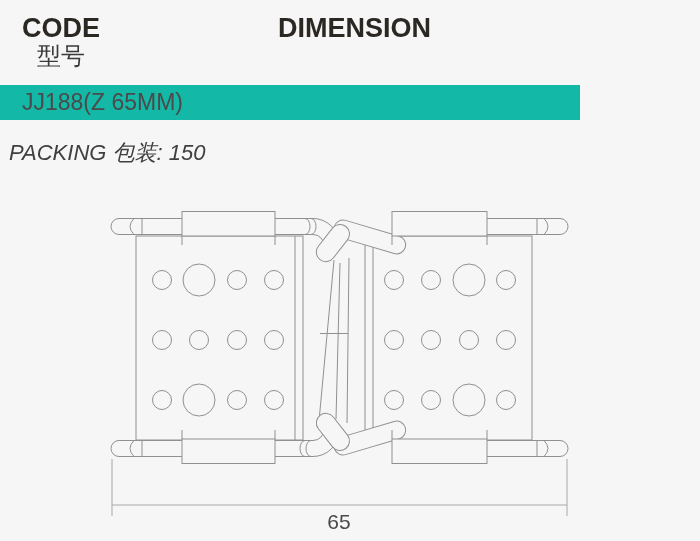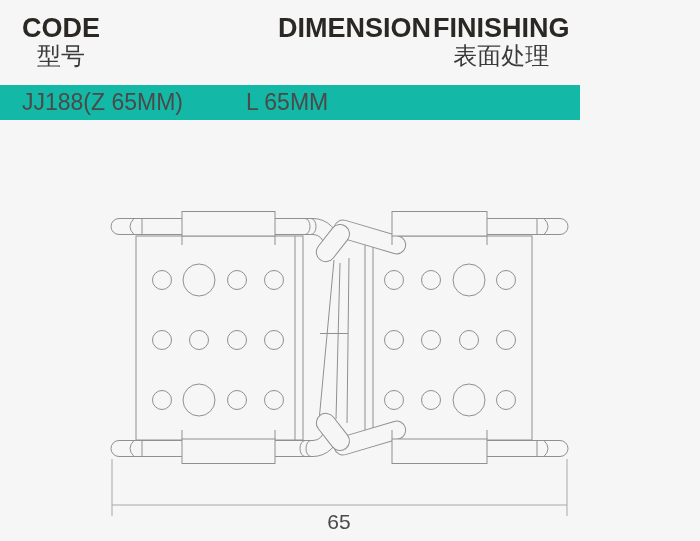--- a/index.html
+++ b/index.html
@@ -28,30 +28,26 @@
 
 <div class="page">
 
   <div class="col col-code">
     <div class="en">CODE</div>
     <div class="zh">型号</div>
   </div>
   <div class="col col-dimension">
     <div class="en">DIMENSION</div>
   </div>
-  <div class="col col-finishing">
-    <div class="en">FINISHING</div>
-    <div class="zh">表面处理</div>
-  </div>
 
   <div class="row-stripe">
     <span class="cell cell-code">JJ188(Z 65MM)</span>
-    <span class="cell cell-dimension">L 65MM</span>
   </div>
 
+  <div class="packing">PACKING 包装: 150</div>
 
   <svg class="drawing" width="700" height="356" viewBox="0 185 700 356" fill="none" stroke="#909090" stroke-width="1">
 
     <g>
       <rect x="136" y="236" width="167" height="204" fill="#f6f6f6"></rect>
       <line x1="295" y1="236" x2="295" y2="440"></line>
     </g>
     <g>
       <rect x="365" y="236" width="167" height="204" fill="#f6f6f6"></rect>
       <line x1="373" y1="236" x2="373" y2="440"></line>

